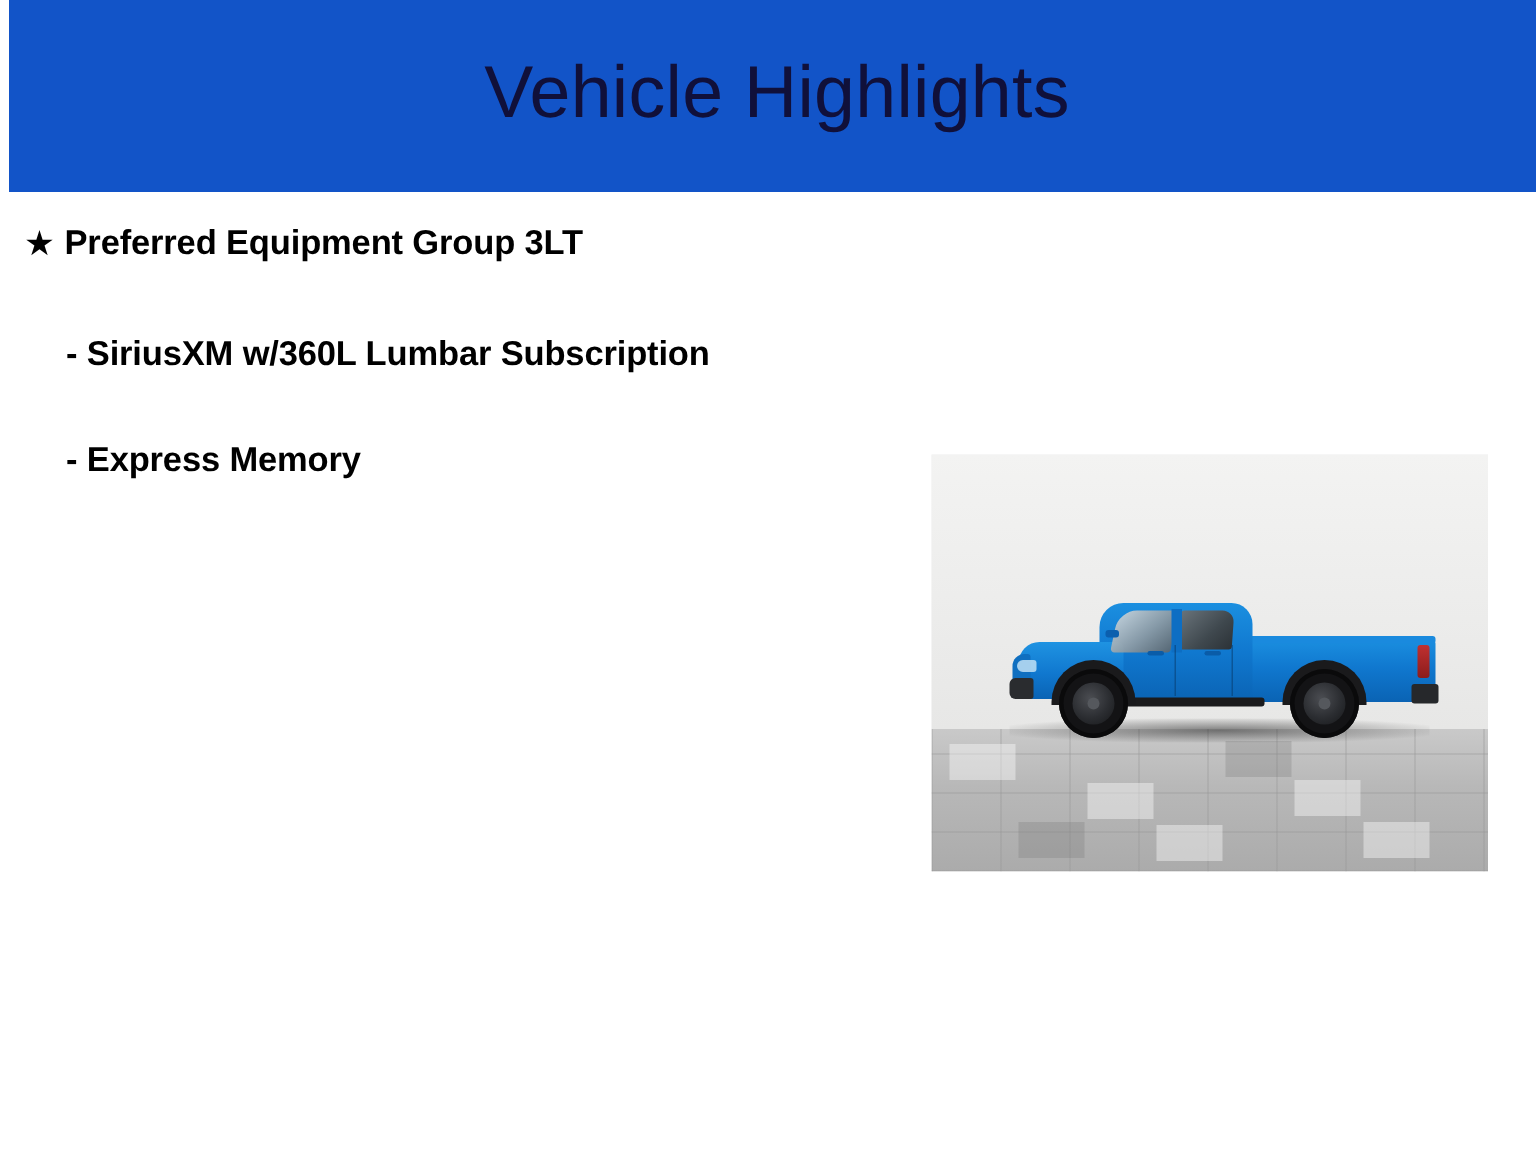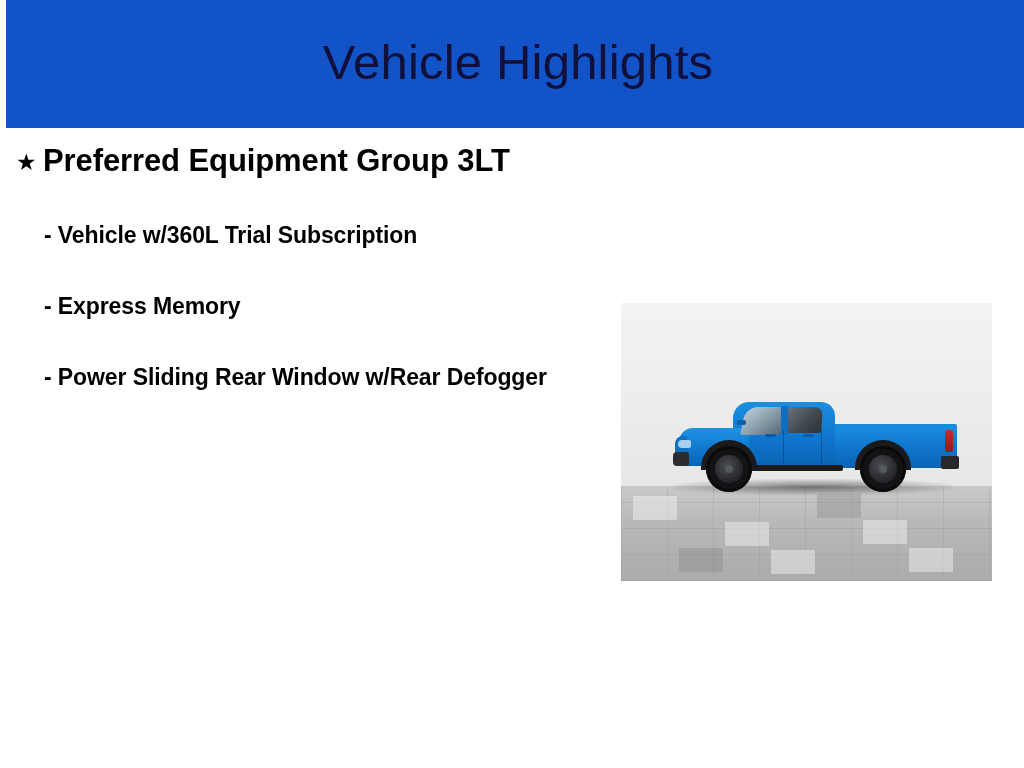--- a/index.html
+++ b/index.html
@@ -71,21 +71,21 @@
   .star-bullet {
     width: 27px;
     flex: 0 0 27px;
     font-size: 23px;
     line-height: 26px;
     color: #000000;
     text-align: left;
     transform: translateY(1px);
   }
   .group-heading-text {
-    font-size: 31px;
+    font-size: 23px;
     font-weight: bold;
     color: #000000;
     line-height: 26px;
     letter-spacing: -0.1px;
   }
 
   .sub-item {
     margin-left: 44px;
     margin-bottom: 36px;
     font-size: 23px;
@@ -310,23 +310,22 @@
 
   <div id="highlights-list">
 
     <div class="highlight-group">
 
       <div class="group-heading-row">
         <span class="star-bullet">★</span>
         <span class="group-heading-text">Preferred Equipment Group 3LT</span>
       </div>
 
-      <div class="sub-item">- Vehicle w/360L Trial Subscription</div>
+      <div class="sub-item">- SiriusXM w/360L Lumbar Subscription</div>
       <div class="sub-item">- Express Memory</div>
-      <div class="sub-item">- Power Sliding Rear Window w/Rear Defogger</div>
 
     </div>
   </div>
 
   <div id="vehicle-photo">
     <div class="photo-wall"></div>
     <div class="photo-ground">
       <div class="paver" style="left:12px;  top:10px; width:44px; height:24px;"></div>
       <div class="paver" style="left:104px; top:36px; width:44px; height:24px;"></div>
       <div class="paver dark" style="left:196px; top:8px;  width:44px; height:24px;"></div>

